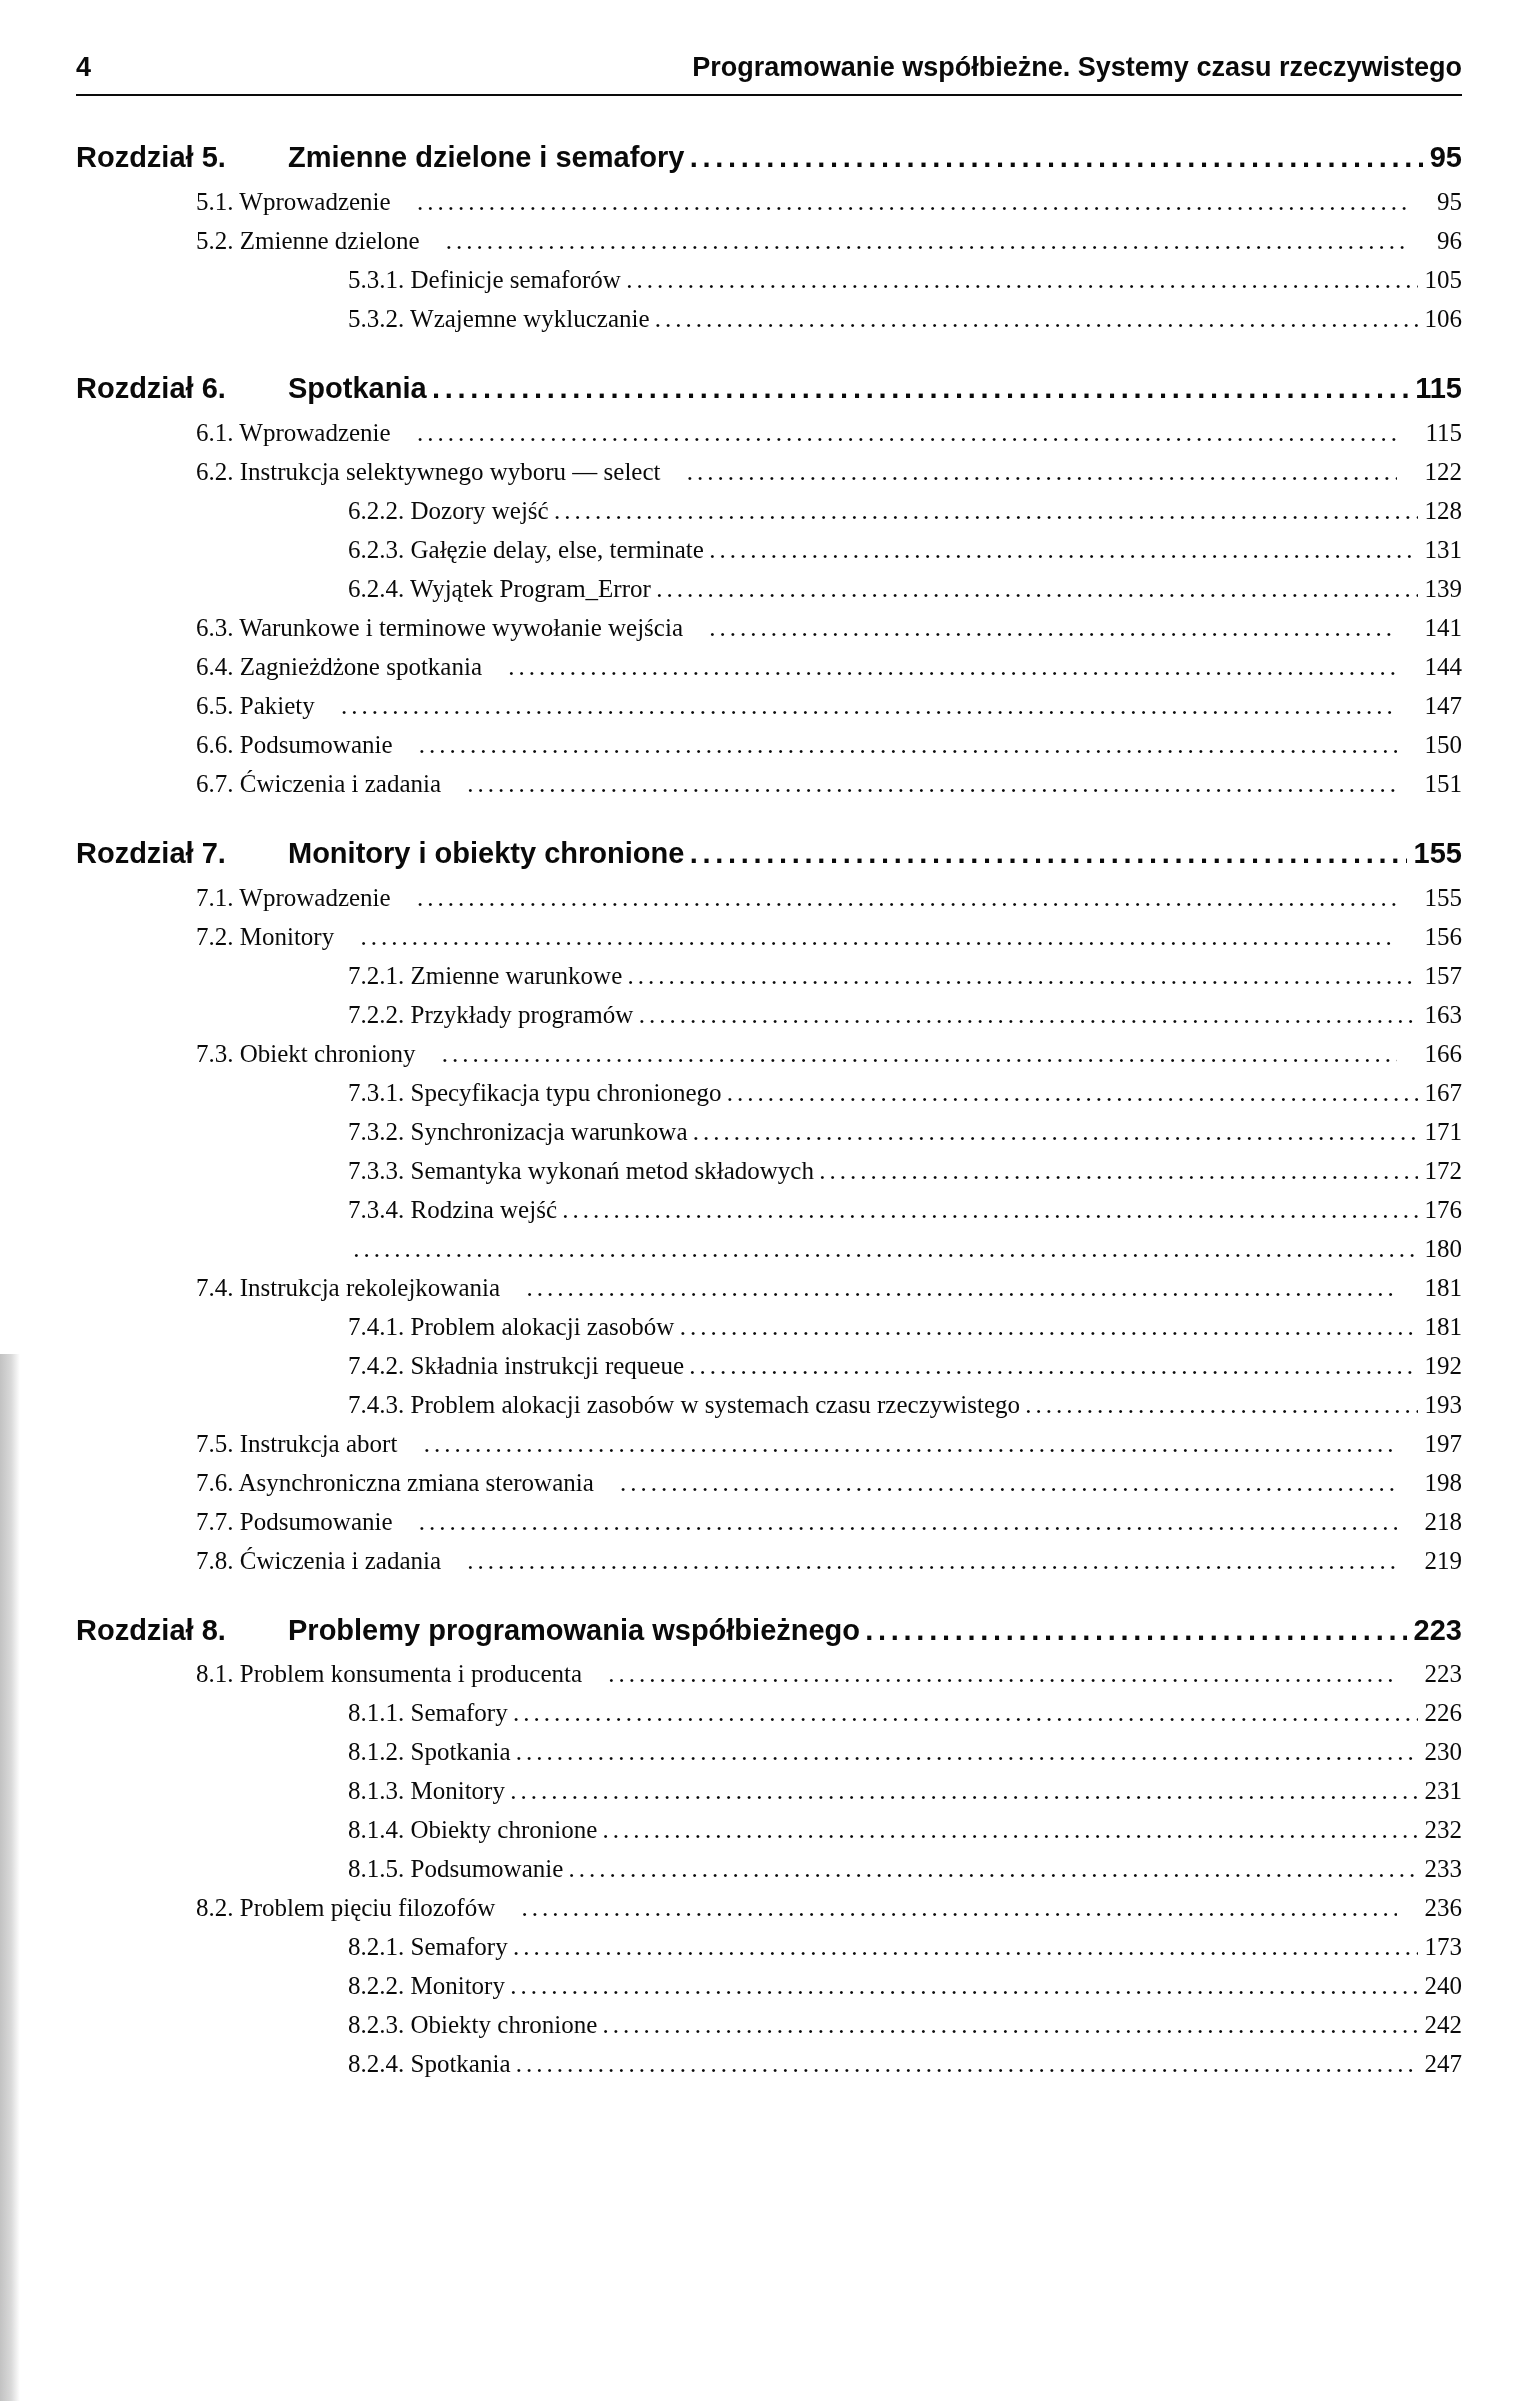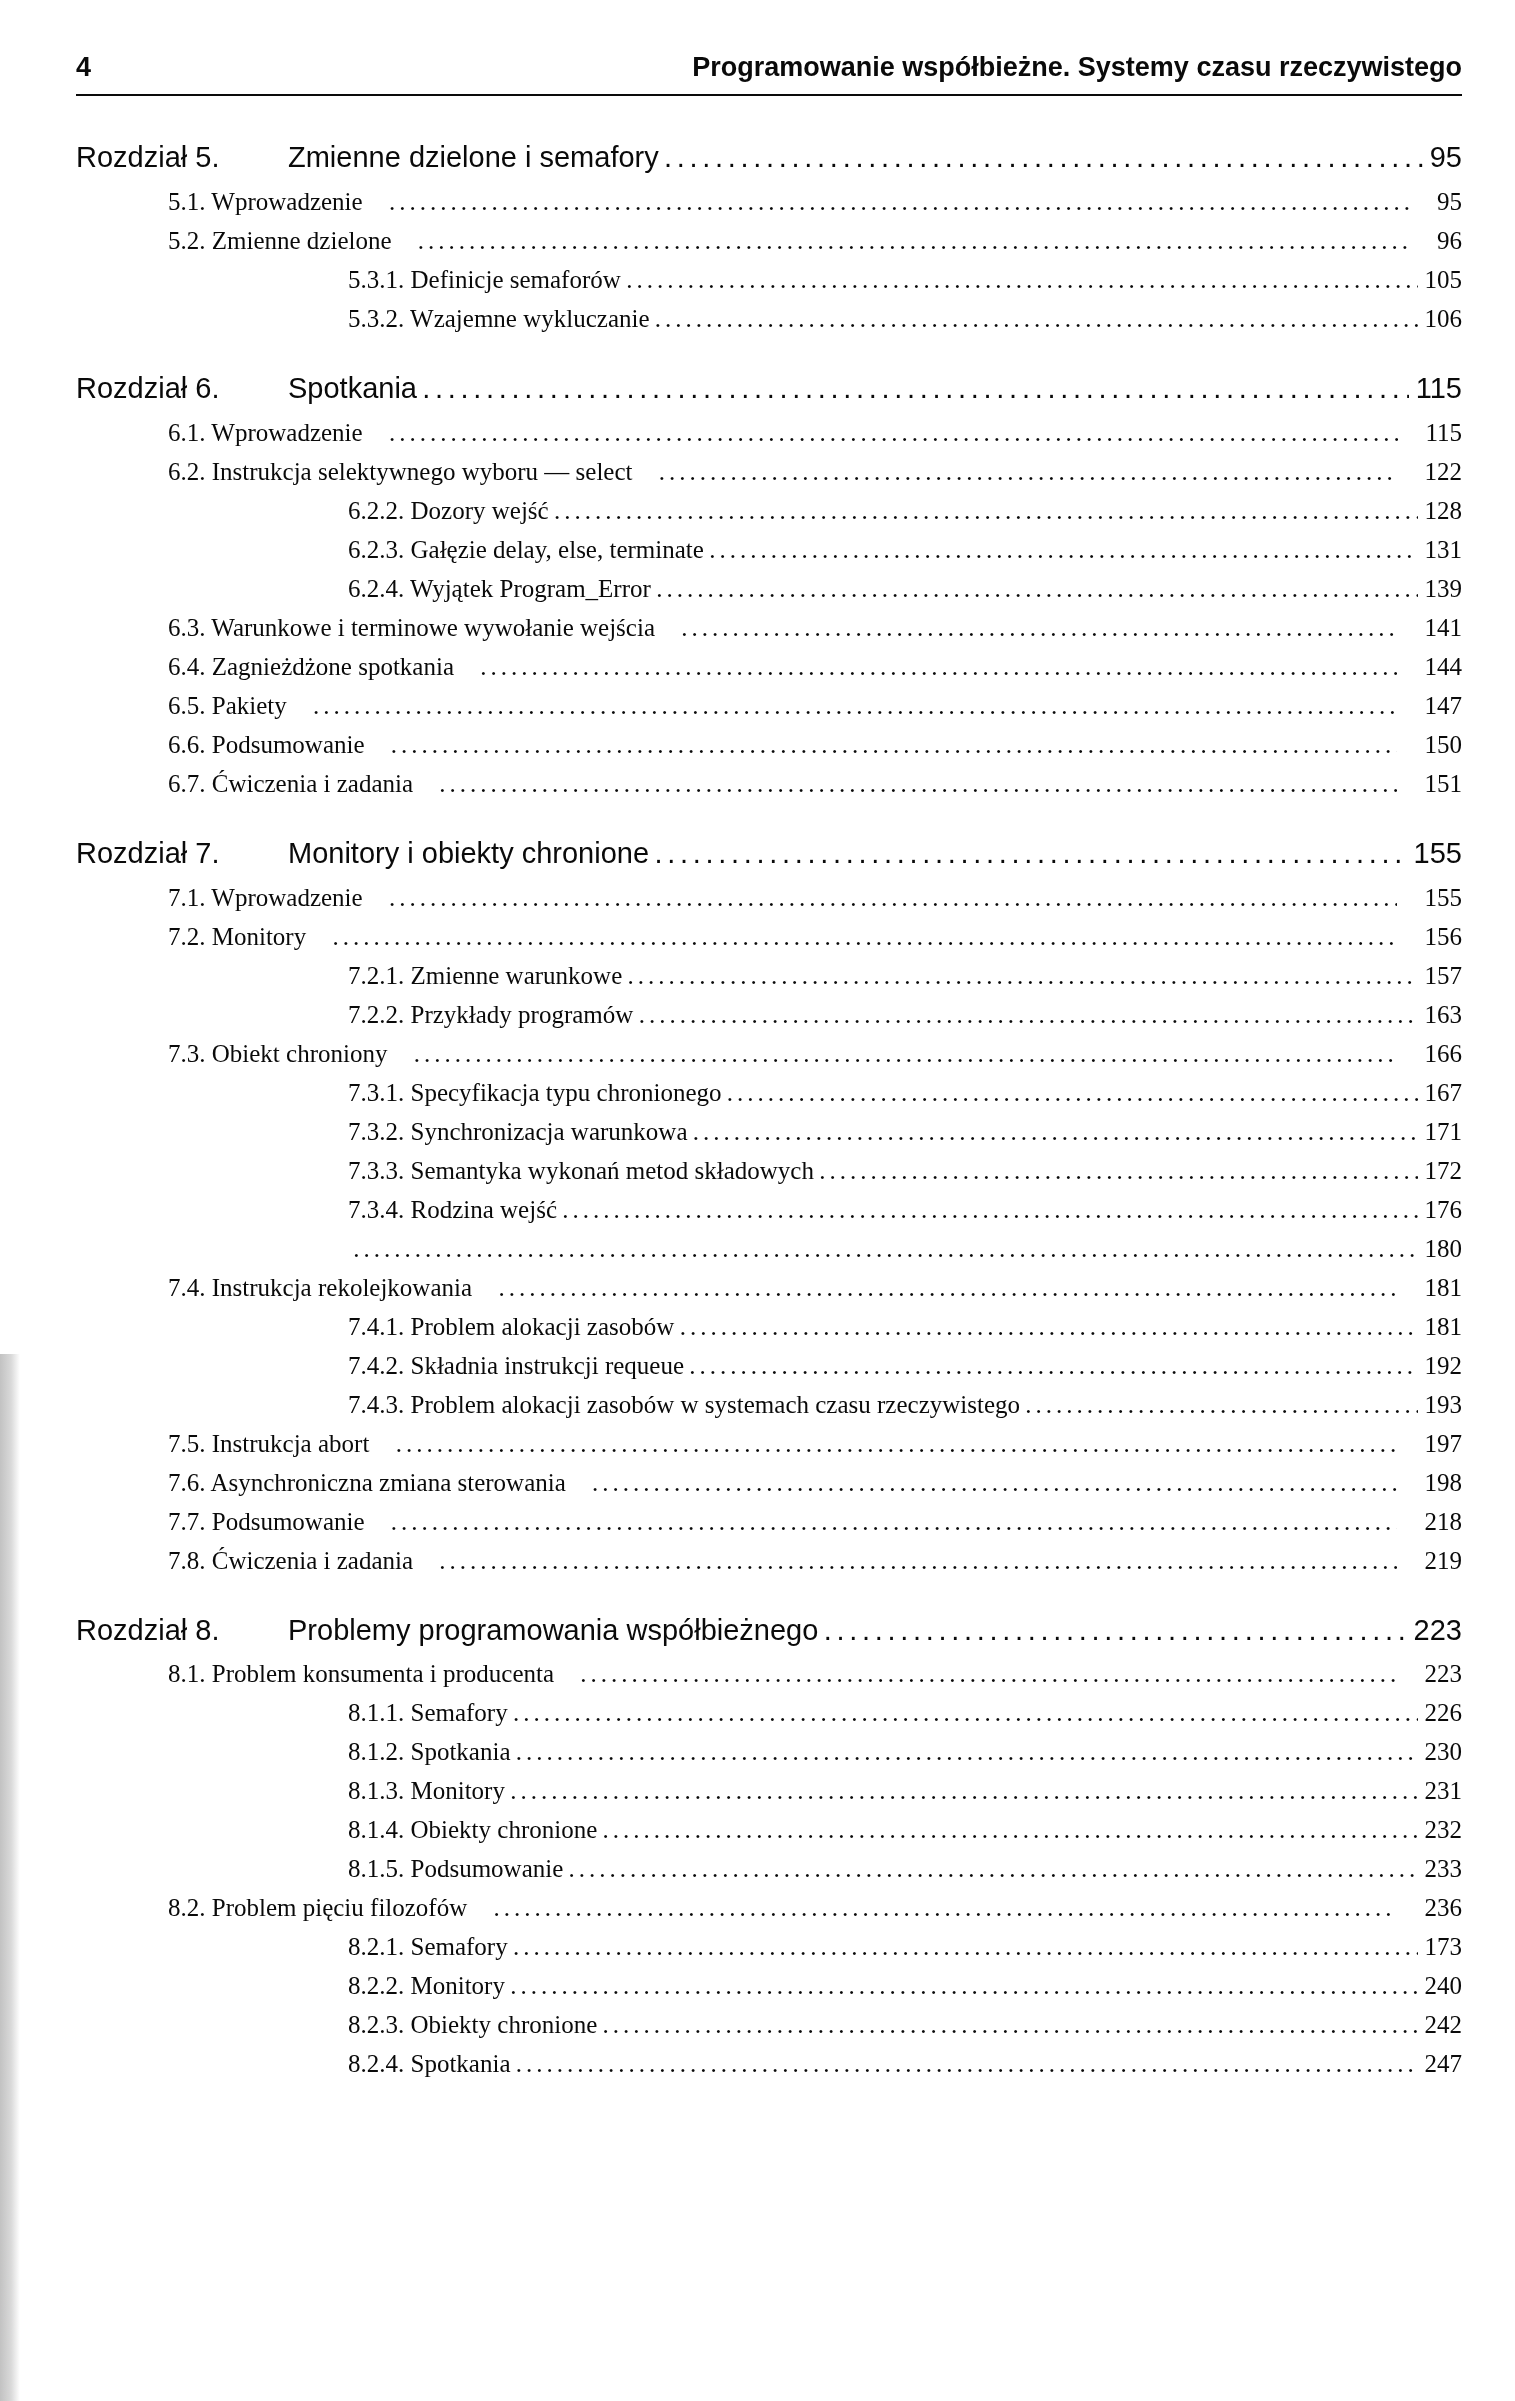--- a/index.html
+++ b/index.html
@@ -44,21 +44,21 @@
   .toc {
     margin-top: 43px;
   }
   .chapter {
     margin-top: 32px;
   }
   .chapter-row {
     display: flex;
     align-items: baseline;
     font-family: "Liberation Sans", sans-serif;
-    font-weight: normal;
+    font-weight: bold;
     font-size: 29px;
     line-height: 1.25;
     margin-bottom: 6.7px;
   }
   .ch-label {
     flex: none;
     width: 212px;
   }
   .ch-title {
     flex: none;
@@ -67,21 +67,21 @@
   .entry {
     display: flex;
     align-items: baseline;
     font-size: 25px;
     line-height: 39px;
   }
   .entry .t {
     flex: none;
     white-space: nowrap;
   }
-  .entry.l1 { margin-left: 92px; gap: 21px; }
+  .entry.l1 { margin-left: 120px; gap: 21px; }
   .entry.l2 { margin-left: 272px; }
 
   
   .leader {
     flex: 1 1 auto;
     overflow: hidden;
     white-space: nowrap;
     margin: 0 6.7px 0 5.3px;
     min-width: 20px;
   }

